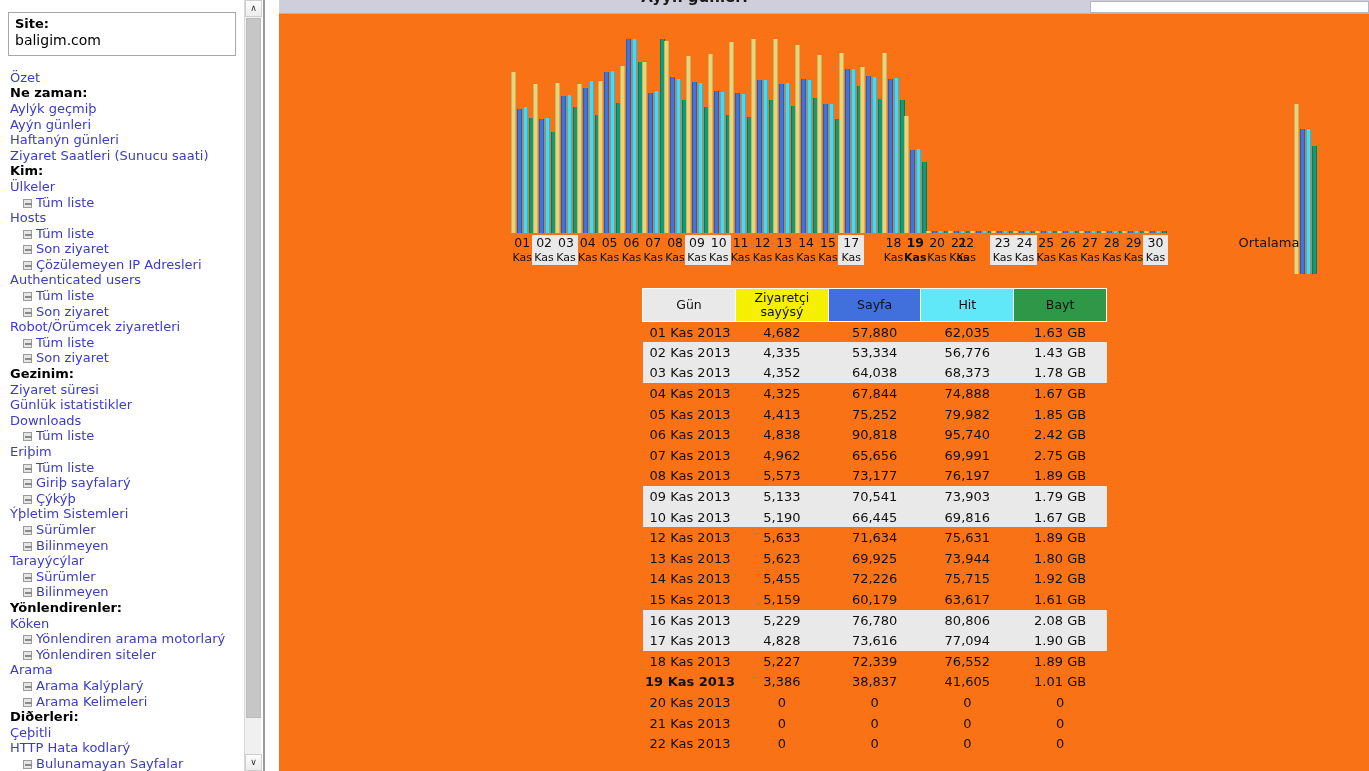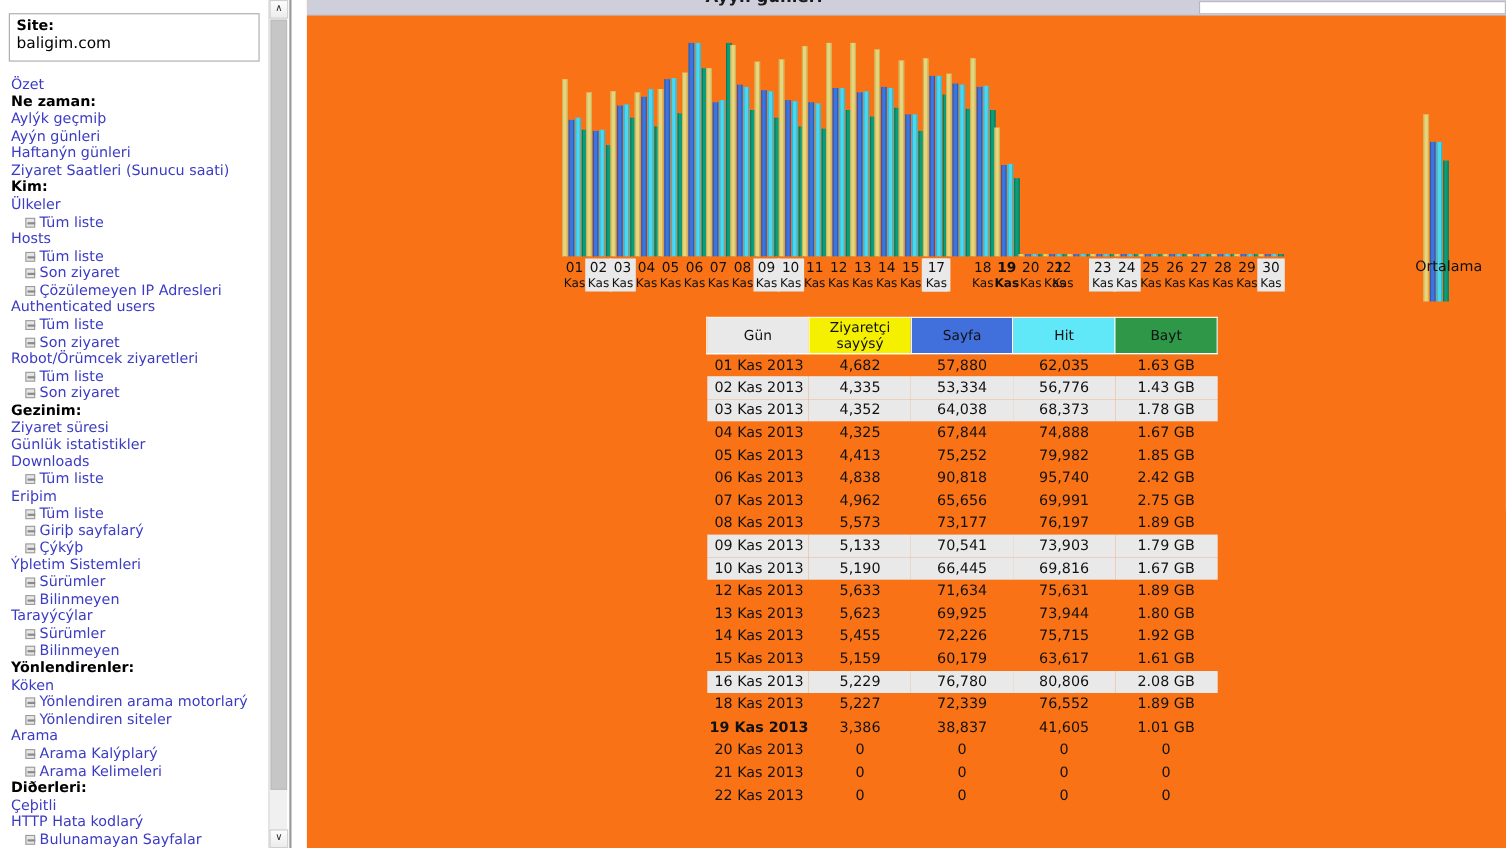--- a/index.html
+++ b/index.html
@@ -237,21 +237,21 @@
     color: #111;
     line-height: 15px;
   }
   .xtick .dnum { display: block; }
   .xtick .dmon { display: block; font-size: 11px; }
   .xtick.weekend { background: #e9e9e9; }
   .xtick.today .dnum, .xtick.today .dmon { font-weight: bold; }
 
   #avg-label {
     position: absolute;
-    left: 986px;
+    left: 938px;
     top: 221px;
     width: 104px;
     text-align: center;
     font-size: 13px;
     color: #111;
   }
 
   
   #stats-table {
     position: absolute;
@@ -791,20 +791,27 @@
             <td>63,617</td>
             <td>1.61 GB</td>
           </tr>
           <tr class="alt ">
             <td class="day">16 Kas 2013</td>
             <td>5,229</td>
             <td>76,780</td>
             <td>80,806</td>
             <td>2.08 GB</td>
           </tr>
+          <tr class="alt ">
+            <td class="day">17 Kas 2013</td>
+            <td>4,828</td>
+            <td>73,616</td>
+            <td>77,094</td>
+            <td>1.90 GB</td>
+          </tr>
           <tr class="">
             <td class="day">18 Kas 2013</td>
             <td>5,227</td>
             <td>72,339</td>
             <td>76,552</td>
             <td>1.89 GB</td>
           </tr>
           <tr class="today">
             <td class="day">19 Kas 2013</td>
             <td>3,386</td>

